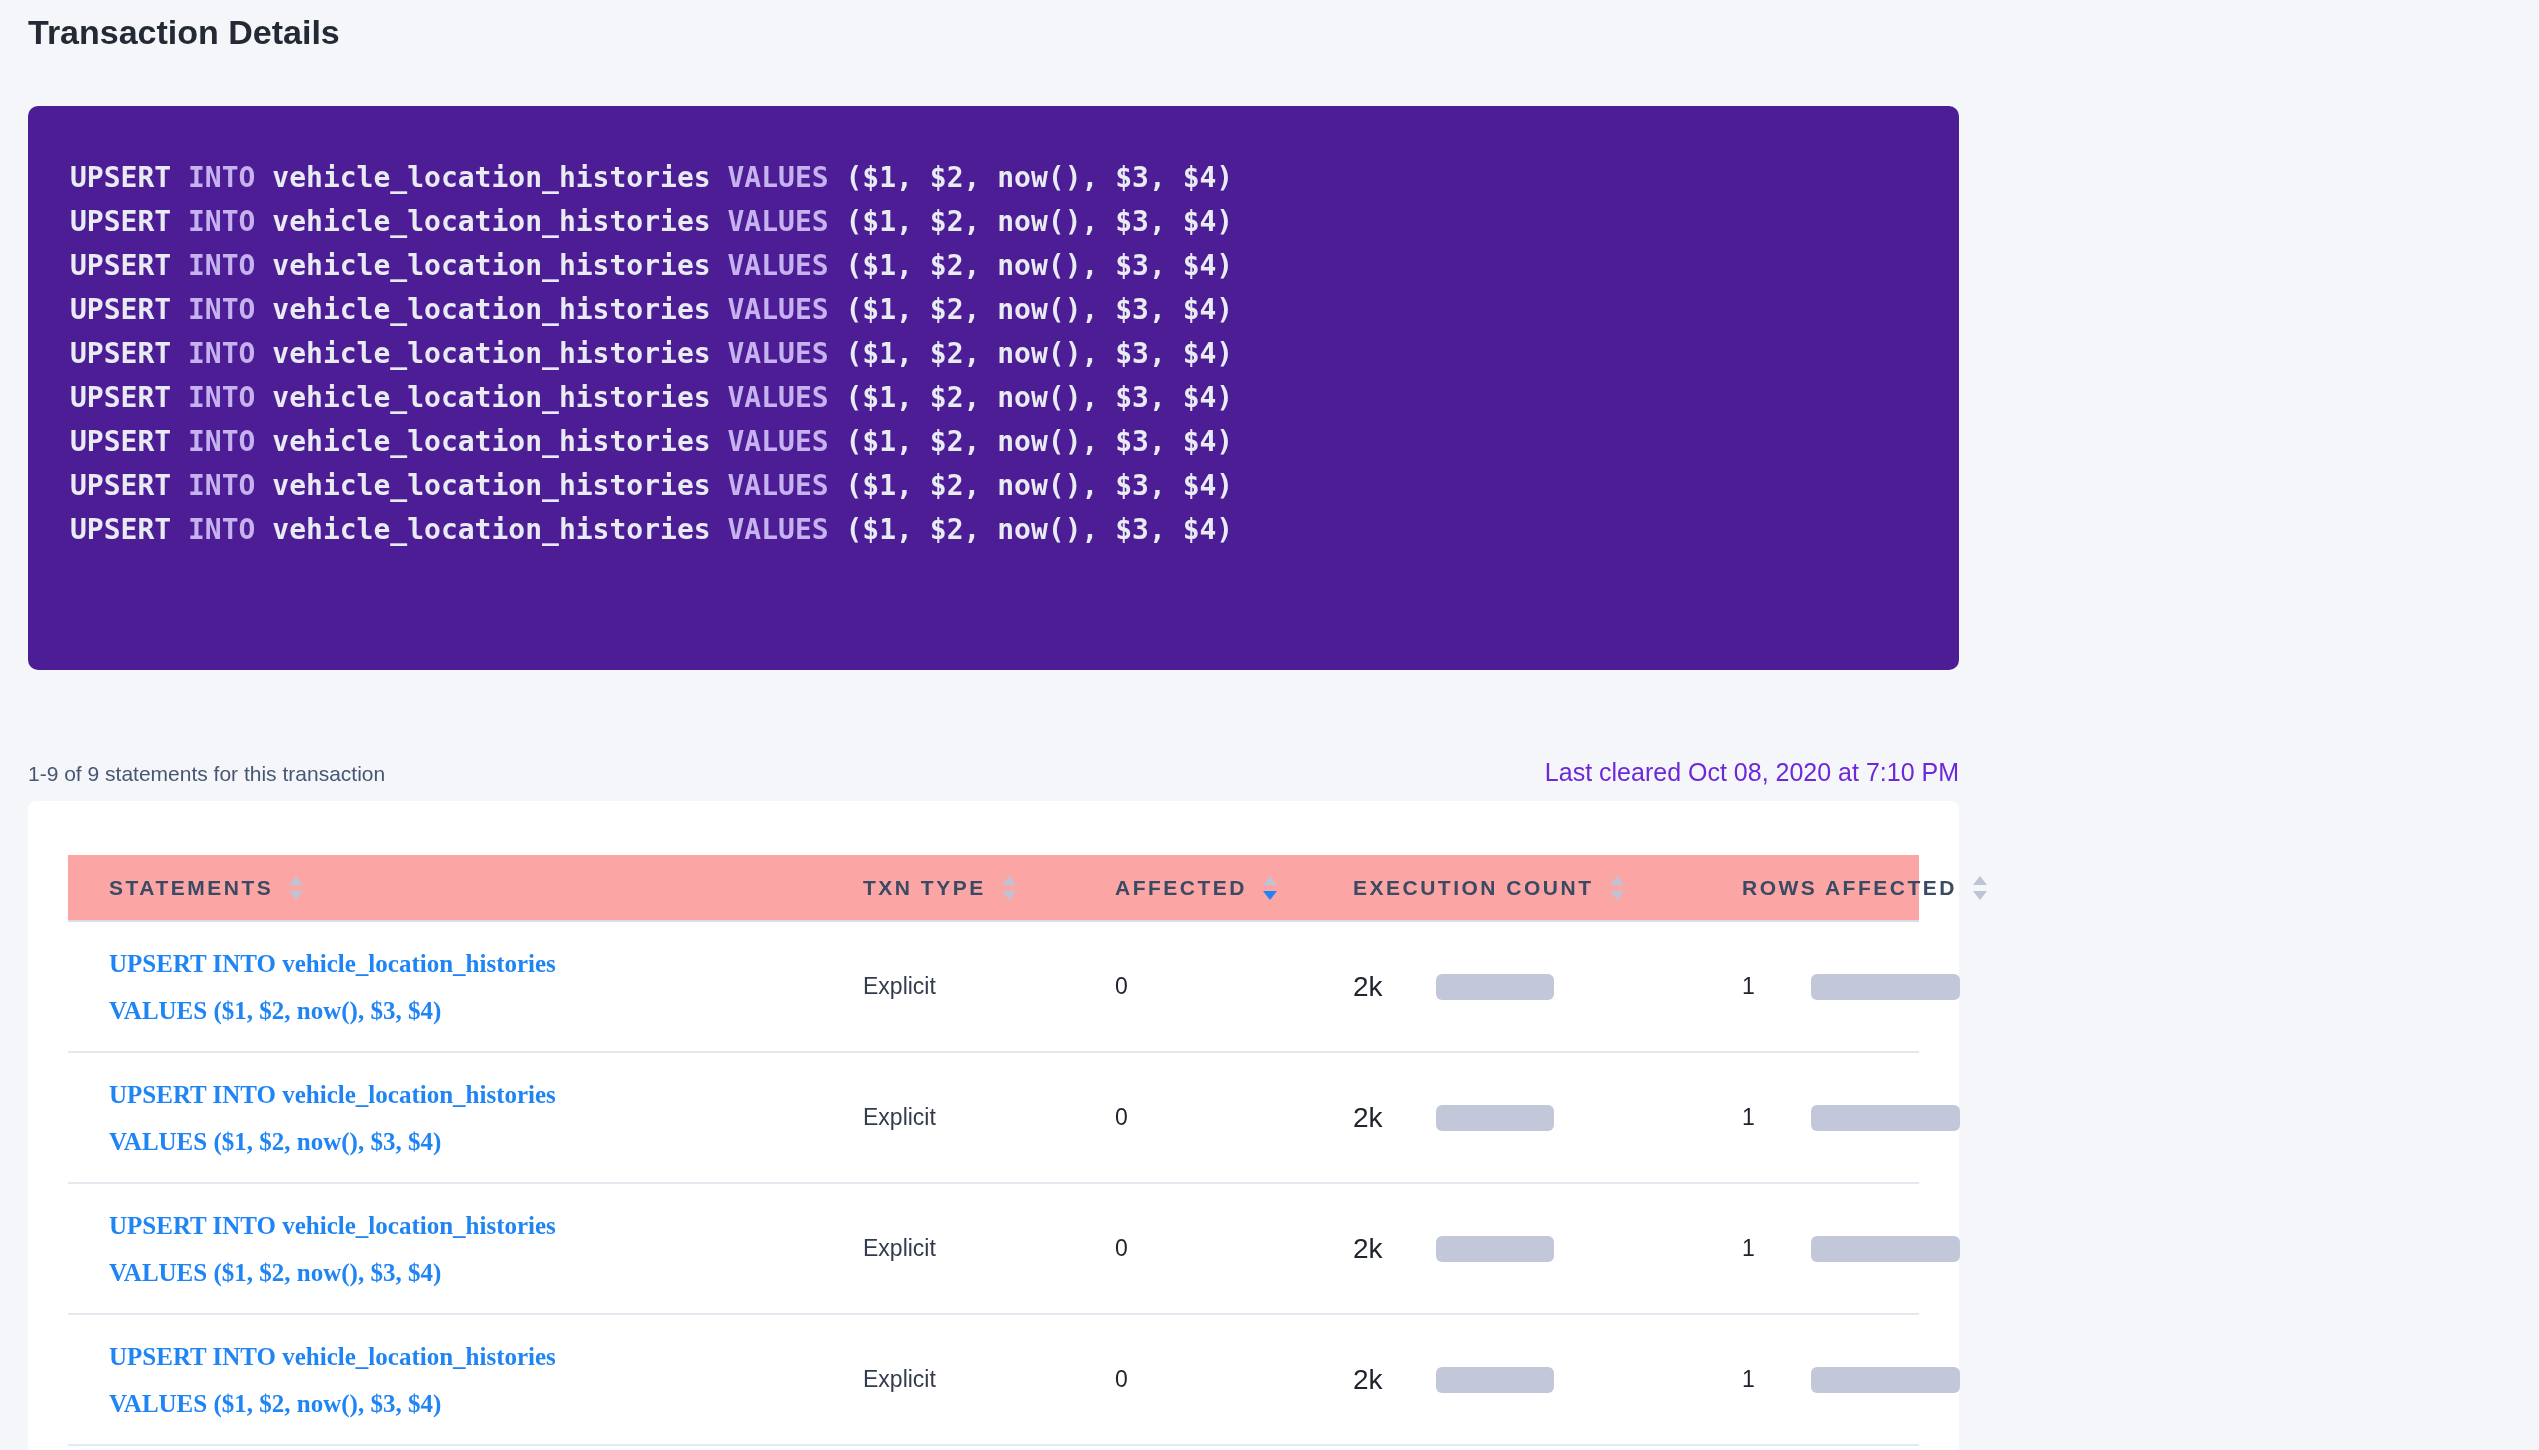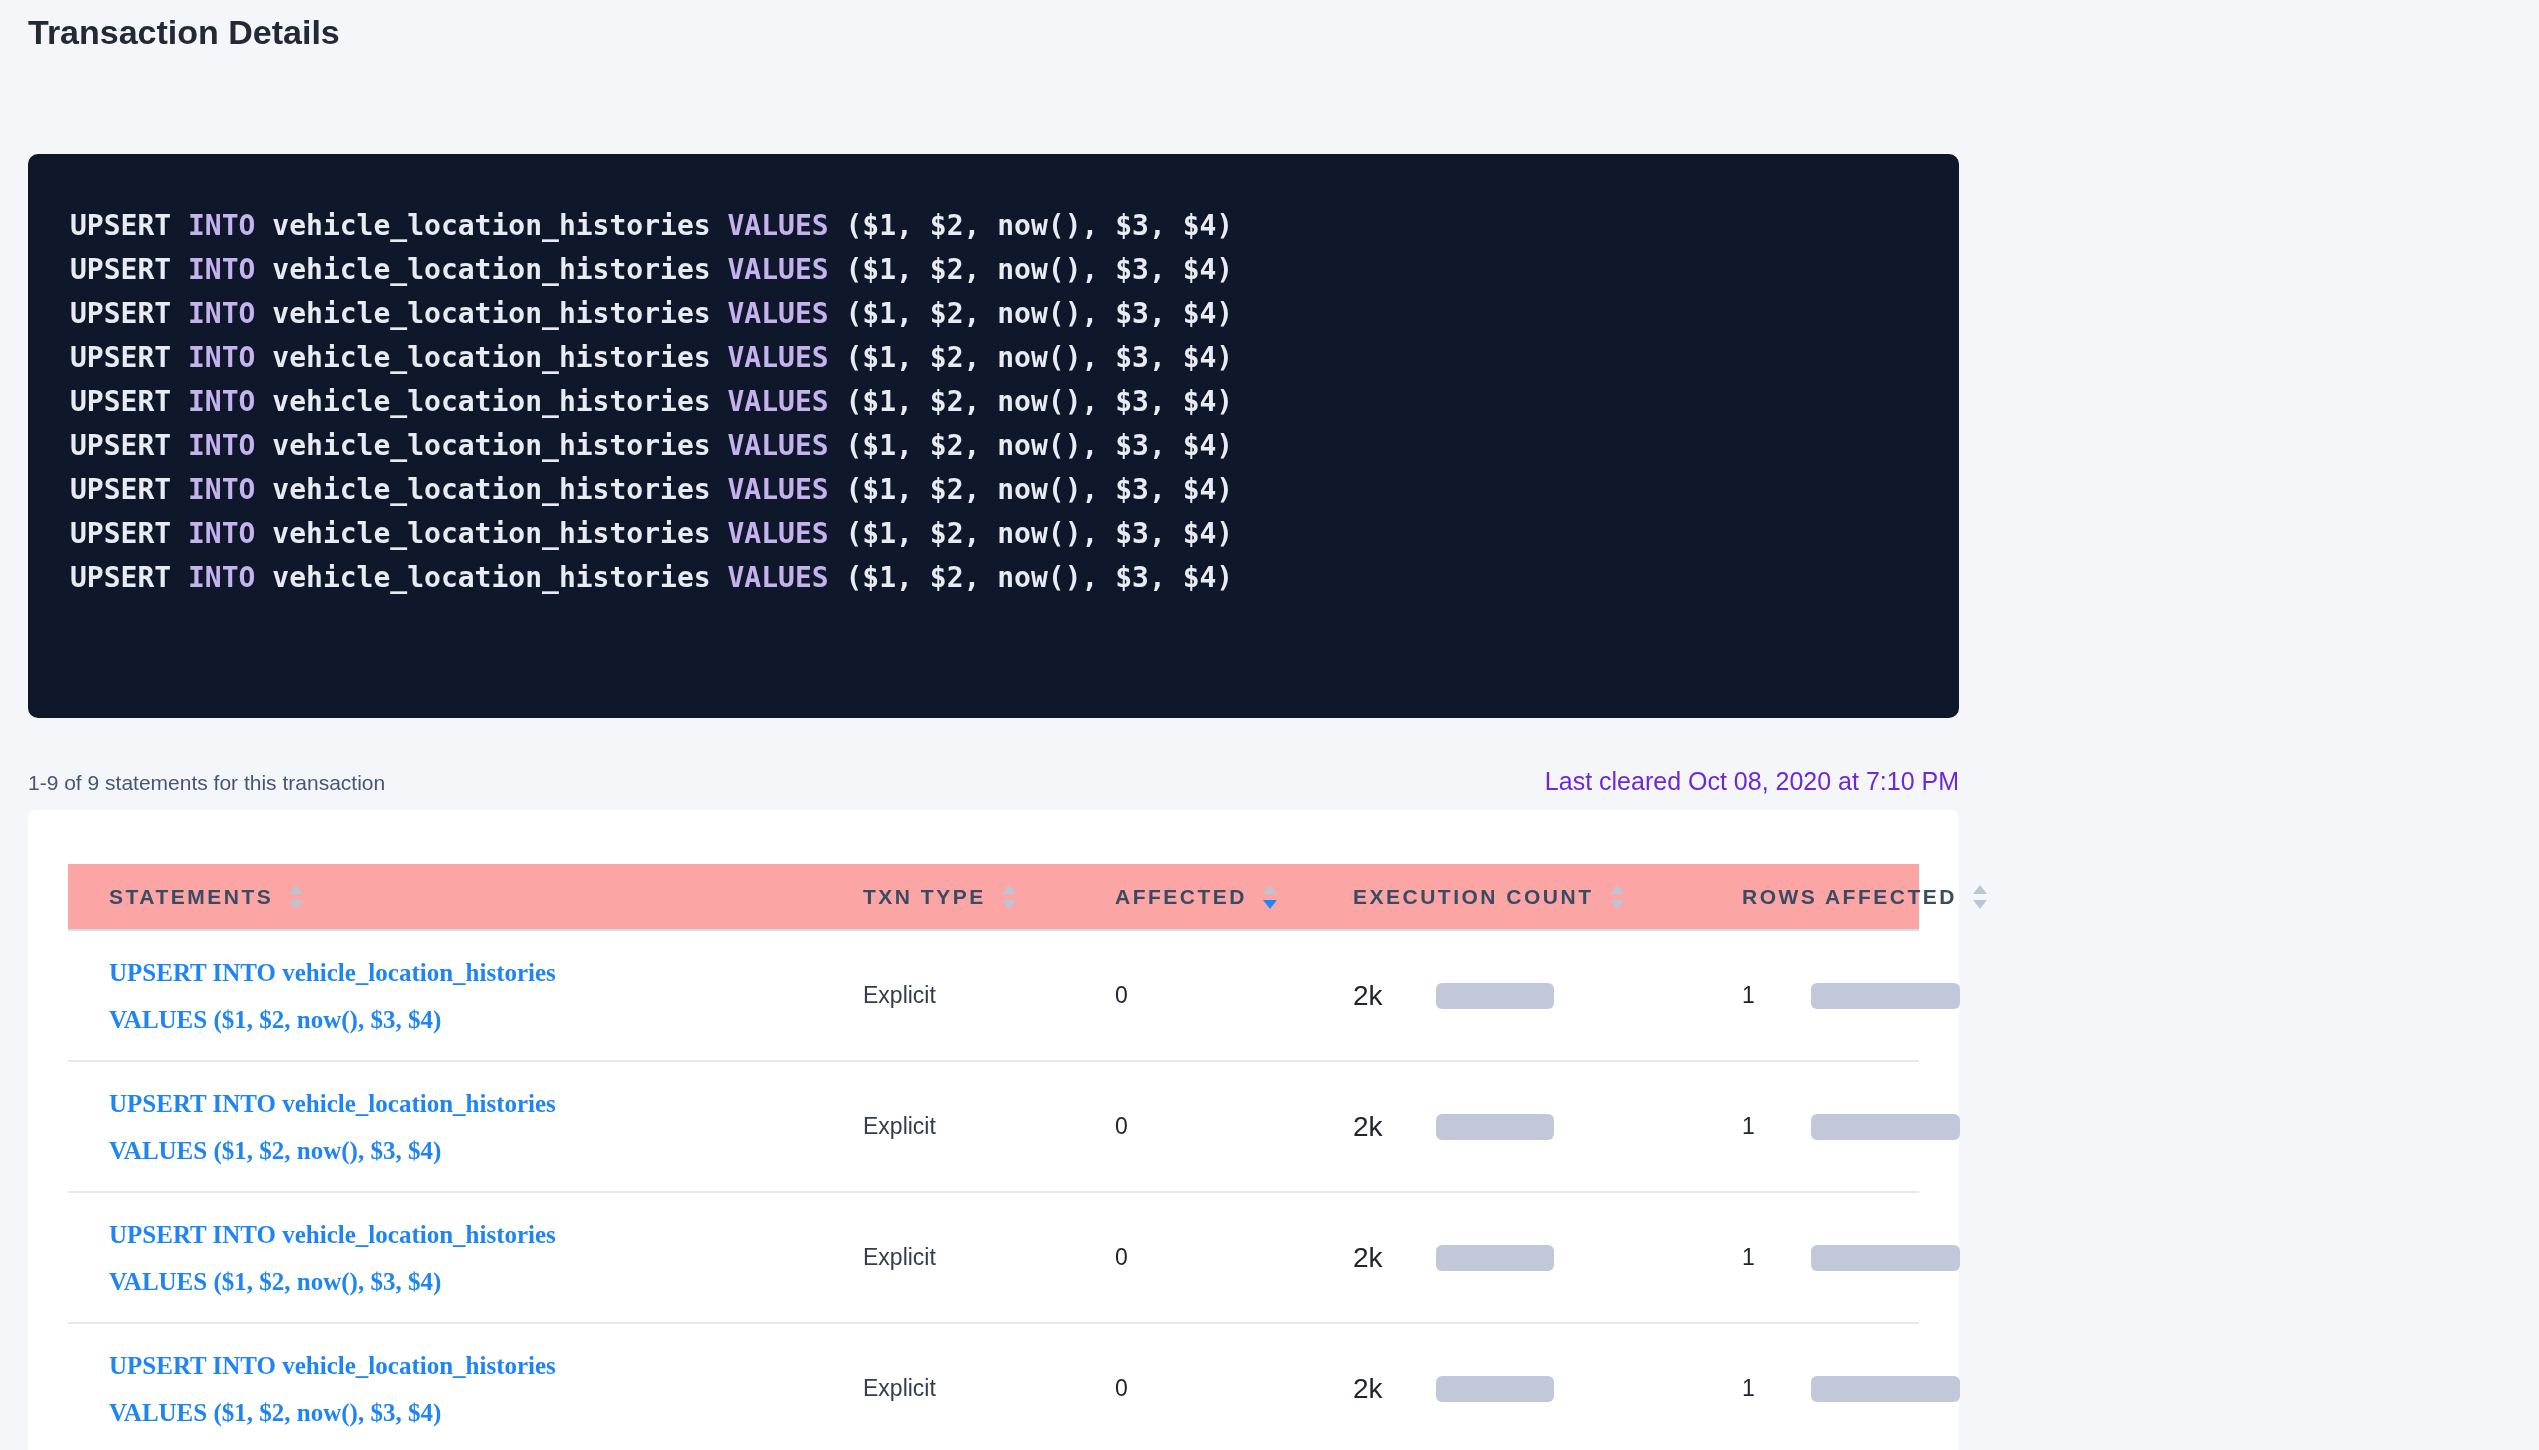--- a/index.html
+++ b/index.html
@@ -12,38 +12,38 @@
   .page { width:2007px; height:1450px; overflow:hidden; }
 
   .page-title {
     margin:10px 48px 0 28px;
     font-size:34px; font-weight:700; line-height:1.3;
     color:#242a35;
   }
 
   
   .sql-box {
-    margin:100px 48px 0 28px;
-    background:#0f172a;
+    margin:52px 48px 0 28px;
+    background:#4c1d95;
     border-radius:10px;
     padding:50px 40px 118px 42px;
   }
   .code-line {
     font-family:"DejaVu Sans Mono","Liberation Mono",monospace;
     font-weight:700;
     font-size:28px;
     line-height:44px;
     white-space:pre;
   }
   .tok-plain { color:#e8ecf2; }
   .tok-kw   { color:#c6b2ef; }
 
   
   .summary-row {
-    margin:49px 48px 0 28px;
+    margin:88px 48px 0 28px;
     display:flex; justify-content:space-between; align-items:baseline;
   }
   .summary-left  { font-size:21px; color:#475672; }
   .summary-right { font-size:25px; color:#6d28d9; }
 
   
   .card {
     margin:14px 48px 0 28px;
     background:#ffffff;
     border-radius:8px;

